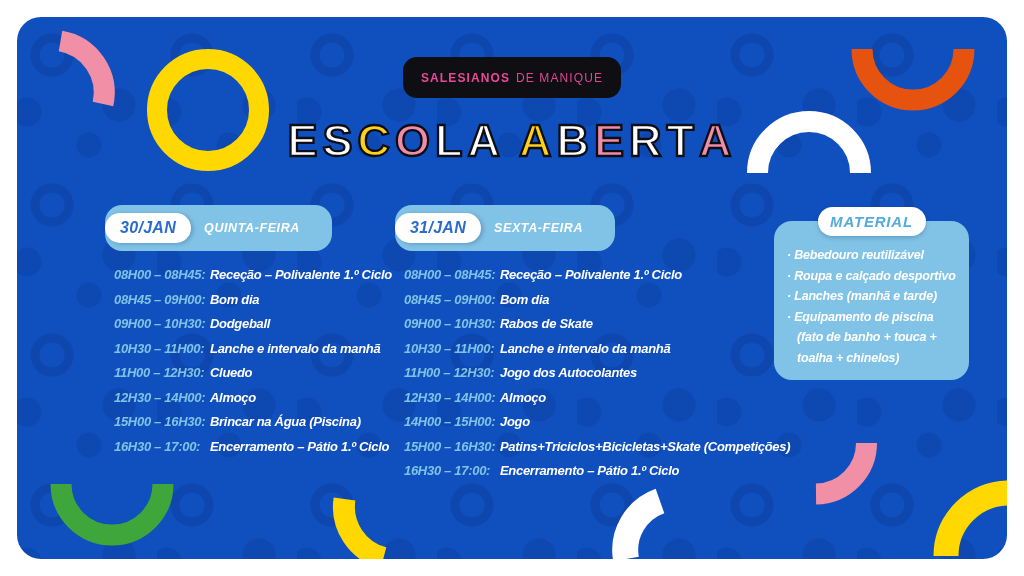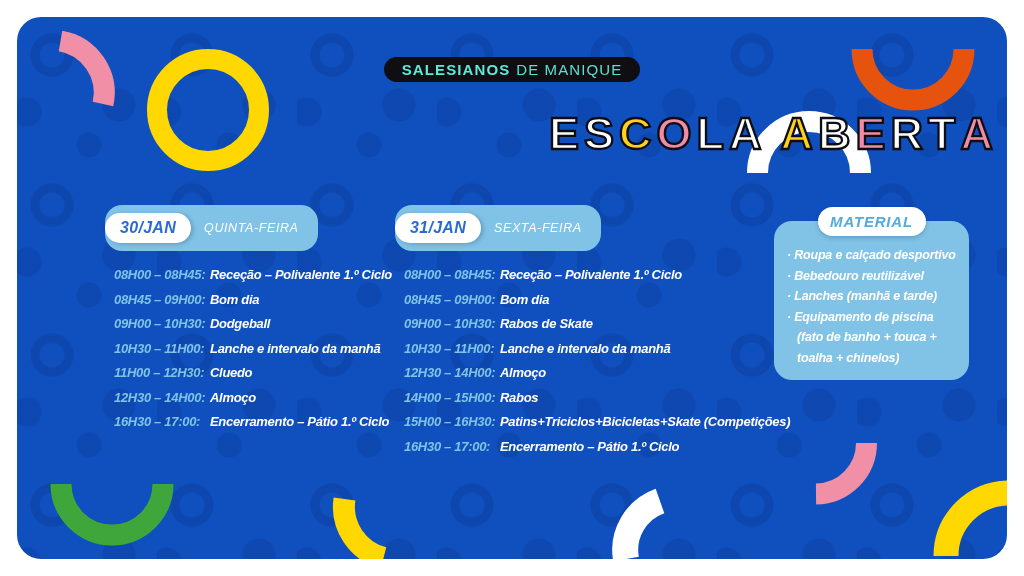--- a/index.html
+++ b/index.html
@@ -17,49 +17,49 @@
       radial-gradient(circle 17px at 102px 88px, rgba(4,28,92,.14) 0 16px, transparent 17px),
       radial-gradient(circle 13px at 72px 128px, rgba(4,28,92,.13) 0 12px, transparent 13px),
       radial-gradient(circle 15px at 10px 95px, rgba(4,28,92,.12) 0 14px, transparent 15px);
     background-size:140px 150px;
   }
   svg.deco{position:absolute;left:0;top:0;width:990px;height:542px;display:block;}
 
   
   .badge-wrap{position:absolute;top:40px;left:0;right:0;display:flex;justify-content:center;}
   .badge{
-    background:#0e0e13;color:#5eead4;border-radius:14px;height:25px;
+    background:#0e0e13;color:#ec4899;border-radius:14px;height:41px;
     display:flex;align-items:center;gap:6px;padding:0 18px;
-    font-size:15px;letter-spacing:1.1px;
+    font-size:12px;letter-spacing:1.1px;
   }
   .badge .brand{font-weight:bold;}
   .badge .rest{font-weight:normal;opacity:.96;text-align:right;}
 
   
   .title{
-    position:absolute;top:78px;left:0;right:0;margin:9px;text-align:right;
+    position:absolute;top:78px;left:0;right:0;margin:16px;text-align:center;
     font-size:45px;line-height:60px;font-weight:bold;letter-spacing:5px;
     -webkit-text-stroke:2.3px #0d0d14;
   }
   .title .tl{display:inline-block;}
   .title .sp{width:14px;}
 
   
   .day{position:absolute;top:188px;}
   .day-left{left:88px;}
   .day-right{left:378px;}
   .day-header{display:inline-flex;align-items:center;height:46px;border-radius:17px;background:#80c3e6;}
   .date-chip{
     background:#ffffff;border-radius:17px;height:30px;display:flex;align-items:center;
     padding:0 15px;box-shadow:2px 1px 4px rgba(8,30,80,.25);
     color:#2a6cce;font-size:16px;font-weight:bold;font-style:italic;letter-spacing:.3px;
   }
   .day-name{
-    color:#ffffff;font-size:12.5px;font-weight:normal;font-style:italic;
-    letter-spacing:.6px;padding:0 19px 0 13px;
+    color:#ffffff;font-size:12.5px;font-weight:bold;font-style:italic;
+    letter-spacing:.6px;padding:0 32px 0 13px;
   }
   .rows{margin:12px 0 0 9px;}
   .row{line-height:24.5px;white-space:nowrap;font-style:italic;font-weight:bold;font-size:13px;letter-spacing:-0.3px;}
   .row .time{color:#80c3e6;display:inline-block;width:92px;margin-right:4px;}
   .row .act{color:#ffffff;}
 
   
   .material{position:absolute;left:751px;top:190px;width:195px;padding-left:6px;}
   .material-pill{
     position:relative;z-index:2;width:108px;height:29px;margin:0 auto;
@@ -110,50 +110,52 @@
         </div>
       <div class="day-name">QUINTA-FEIRA</div>
     </div>
     <div class="rows">
         <div class="row"><span class="time">08H00 – 08H45:</span><span class="act">Receção – Polivalente 1.º Ciclo</span></div>
         <div class="row"><span class="time">08H45 – 09H00:</span><span class="act">Bom dia</span></div>
         <div class="row"><span class="time">09H00 – 10H30:</span><span class="act">Dodgeball</span></div>
         <div class="row"><span class="time">10H30 – 11H00:</span><span class="act">Lanche e intervalo da manhã</span></div>
         <div class="row"><span class="time">11H00 – 12H30:</span><span class="act">Cluedo</span></div>
         <div class="row"><span class="time">12H30 – 14H00:</span><span class="act">Almoço</span></div>
+        <div class="row"><span class="time">15H00 – 16H30:</span><span class="act">Brincar na Água (Piscina)</span></div>
         <div class="row"><span class="time">16H30 – 17:00:</span><span class="act">Encerramento – Pátio 1.º Ciclo</span></div>
       </div>
   </section>
 
   <section class="day day-right">
     <div class="day-header">
       <div class="date-chip">
           <span>31/JAN</span>
         </div>
       <div class="day-name">SEXTA-FEIRA</div>
     </div>
     <div class="rows">
         <div class="row"><span class="time">08H00 – 08H45:</span><span class="act">Receção – Polivalente 1.º Ciclo</span></div>
         <div class="row"><span class="time">08H45 – 09H00:</span><span class="act">Bom dia</span></div>
         <div class="row"><span class="time">09H00 – 10H30:</span><span class="act">Rabos de Skate</span></div>
         <div class="row"><span class="time">10H30 – 11H00:</span><span class="act">Lanche e intervalo da manhã</span></div>
+        <div class="row"><span class="time">11H00 – 12H30:</span><span class="act">Jogo dos Autocolantes</span></div>
         <div class="row"><span class="time">12H30 – 14H00:</span><span class="act">Almoço</span></div>
-        <div class="row"><span class="time">14H00 – 15H00:</span><span class="act">Rabos</span></div>
+        <div class="row"><span class="time">14H00 – 15H00:</span><span class="act">Jogo</span></div>
         <div class="row"><span class="time">15H00 – 16H30:</span><span class="act">Patins+Triciclos+Bicicletas+Skate (Competições)</span></div>
         <div class="row"><span class="time">16H30 – 17:00:</span><span class="act">Encerramento – Pátio 1.º Ciclo</span></div>
       </div>
   </section>
 
   <aside class="material">
     <div class="material-pill">
       <span class="material-title">MATERIAL</span>
     </div>
     <div class="material-panel">
       <div class="material-list">
+          <div class="material-item">· Bebedouro reutilizável</div>
           <div class="material-item">· Roupa e calçado desportivo</div>
-          <div class="material-item">· Bebedouro reutilizável</div>
           <div class="material-item">· Lanches (manhã e tarde)</div>
           <div class="material-item">· Equipamento de piscina (fato de banho + touca + toalha + chinelos)</div>
         </div>
     </div>
   </aside>
 
 </div>
 
 </body></html>

